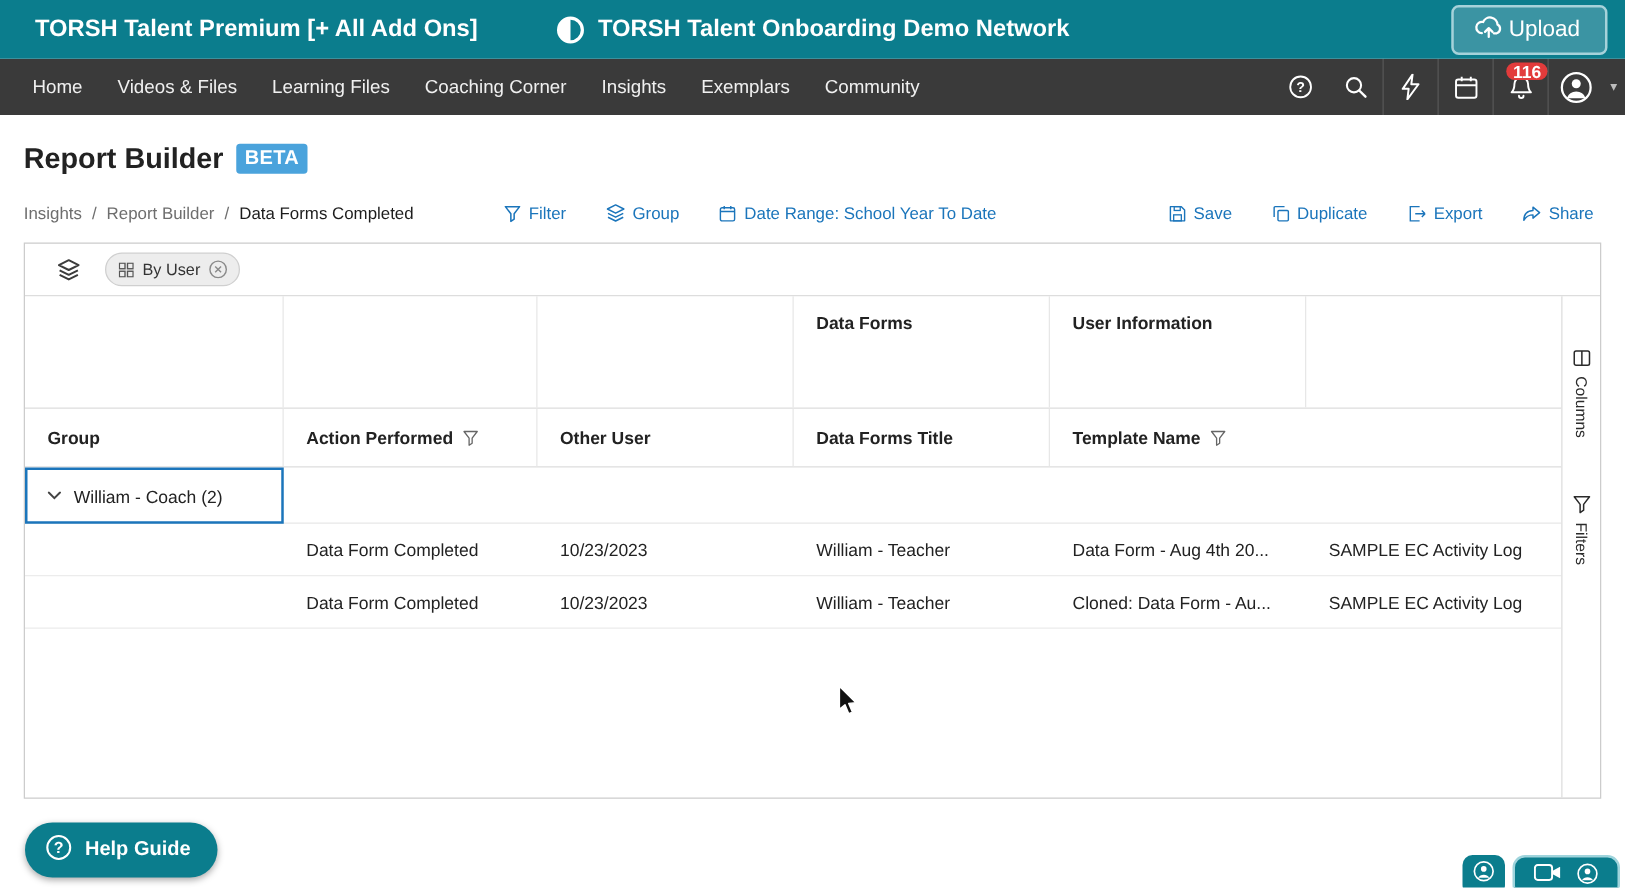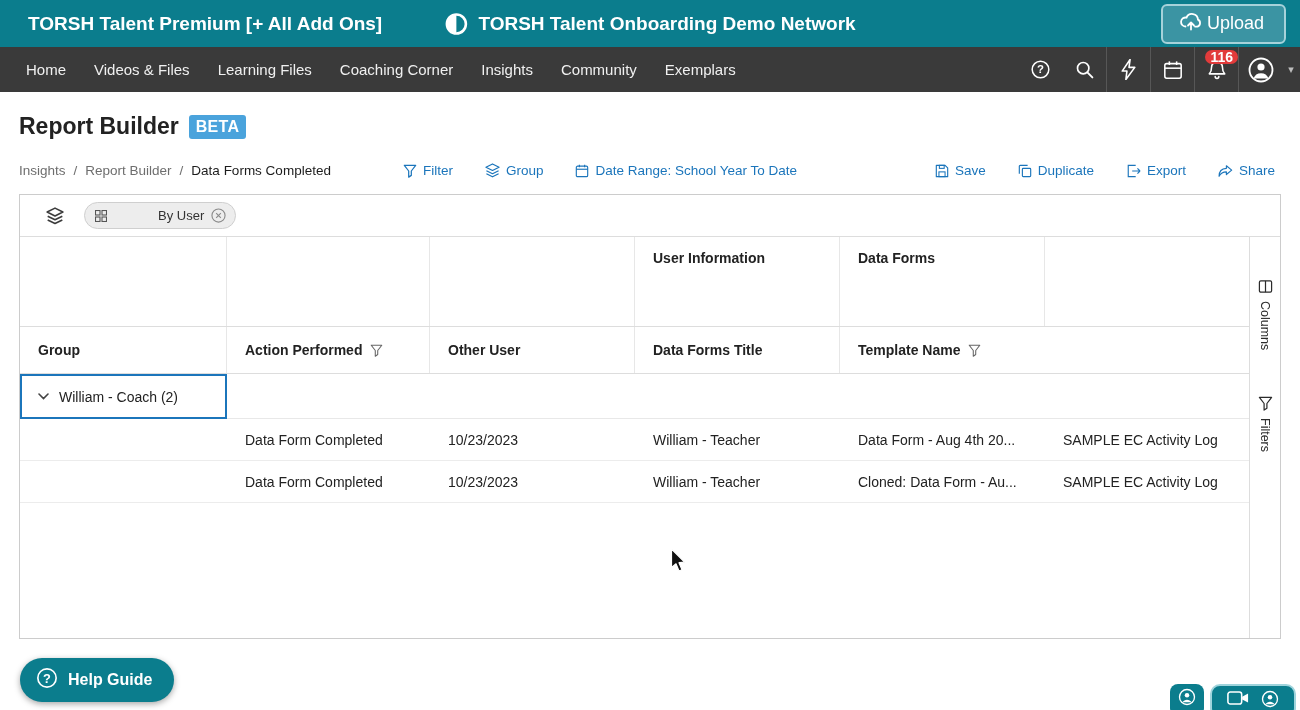--- a/index.html
+++ b/index.html
@@ -36,21 +36,21 @@
   .mid-actions { display:flex; align-items:center; gap:32px; margin-left:72px; }
   .right-actions { display:flex; align-items:center; gap:32px; margin-left:auto; margin-right:6px; }
   .link-action { display:flex; align-items:center; gap:6px; color:#1b75bb; cursor:pointer; white-space:nowrap; }
   .link-action svg { display:block; }
 
   
   .report { margin-top:16px; border:1px solid #ccc; height:445px; display:flex; flex-direction:column; background:#fff; }
   .grouping-bar { height:42px; display:flex; align-items:center; gap:20px; padding-left:26px; border-bottom:1px solid #ddd; }
   .layers-btn { color:#3c3c3c; display:flex; cursor:pointer; }
   .chip { display:flex; align-items:center; gap:7px; background:#ededed; border:1px solid #cfcfcf; border-radius:14px; height:27px; padding:0 9px 0 10px; cursor:pointer; }
-  .chip-label { font-size:13px; color:#333;margin-left:44px; }
+  .chip-label { font-size:13px; color:#333; }
   .chip svg { display:block; }
 
   .table-wrap { flex:1; display:flex; min-height:0; }
   .grid-area { width:1229px; }
   .grid-row { display:grid; grid-template-columns:207px 203px 205px 205px 205px 204px; }
   .cell { padding-left:18px; display:flex; align-items:center; font-size:14px; color:#222; overflow:hidden; white-space:nowrap; }
 
   .row-groupheader { height:89px; }
   .row-groupheader .cell { align-items:flex-start; padding-top:13px; font-weight:bold; border-right:1px solid #e7e7e7; }
   .row-groupheader .cell:last-child { border-right:none; }
@@ -107,22 +107,22 @@
       <span>Upload</span>
     </button>
   </header>
 
   <nav class="navbar">
     <div class="nav-item">Home</div>
     <div class="nav-item">Videos &amp; Files</div>
     <div class="nav-item">Learning Files</div>
     <div class="nav-item">Coaching Corner</div>
     <div class="nav-item">Insights</div>
+    <div class="nav-item">Exemplars</div>
     <div class="nav-item">Community</div>
-    <div class="nav-item">Exemplars</div>
 
     <div class="nav-icons">
       <div class="nav-icon-slot">
         <svg width="21" height="21" viewBox="0 0 24 24">
             <circle cx="12" cy="12" r="9.5" fill="none" stroke="#fff" stroke-width="1.7"></circle>
             <text x="12" y="16.5" text-anchor="middle" font-size="13" fill="#fff" font-family="Liberation Sans, sans-serif" font-weight="bold">?</text>
           </svg>
       </div>
       <div class="nav-icon-slot">
         <svg width="21" height="21" viewBox="0 0 24 24">
@@ -276,22 +276,22 @@
         </div>
       </div>
 
       <div class="table-wrap">
         <div class="grid-area">
 
           <div class="grid-row row-groupheader">
             <div class="cell"></div>
             <div class="cell"></div>
             <div class="cell"></div>
+            <div class="cell">Data Forms</div>
             <div class="cell">User Information</div>
-            <div class="cell">Data Forms</div>
             <div class="cell"></div>
           </div>
 
           <div class="grid-row row-colheader">
             <div class="cell">
                 <span>Group</span>
               </div>
             <div class="cell">
               <span>Action Performed</span>
               <span class="hdr-icon">

